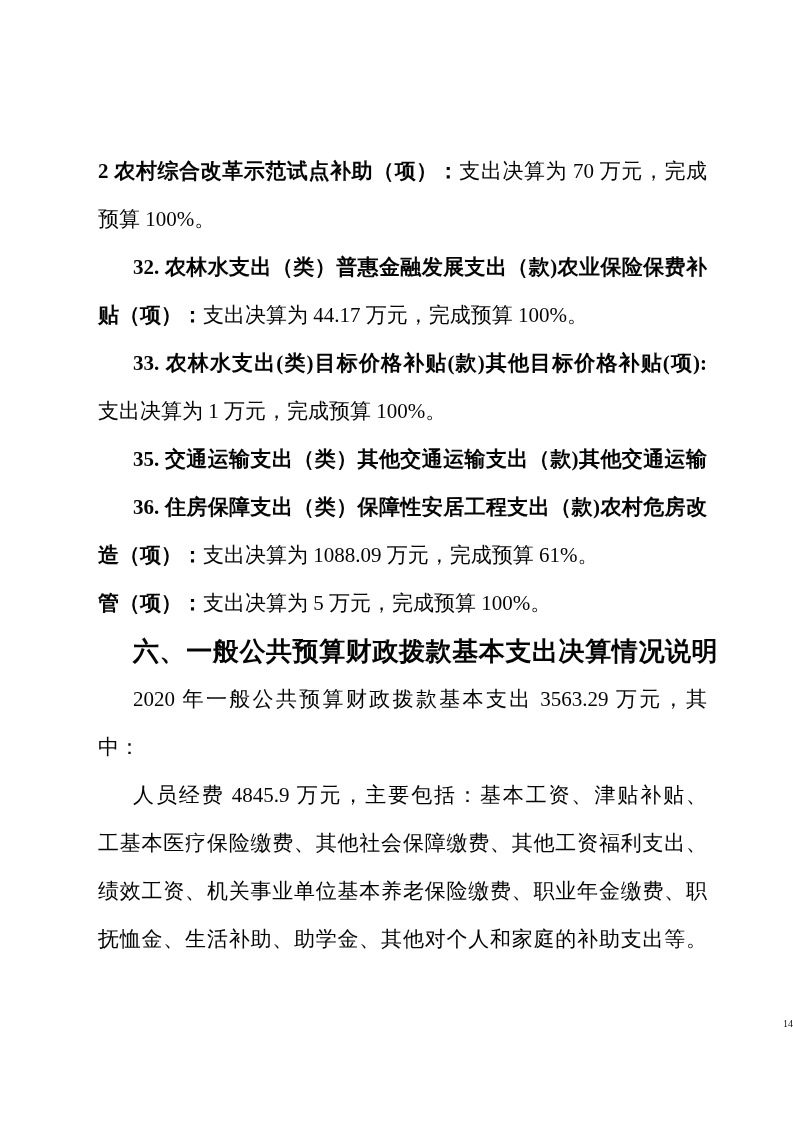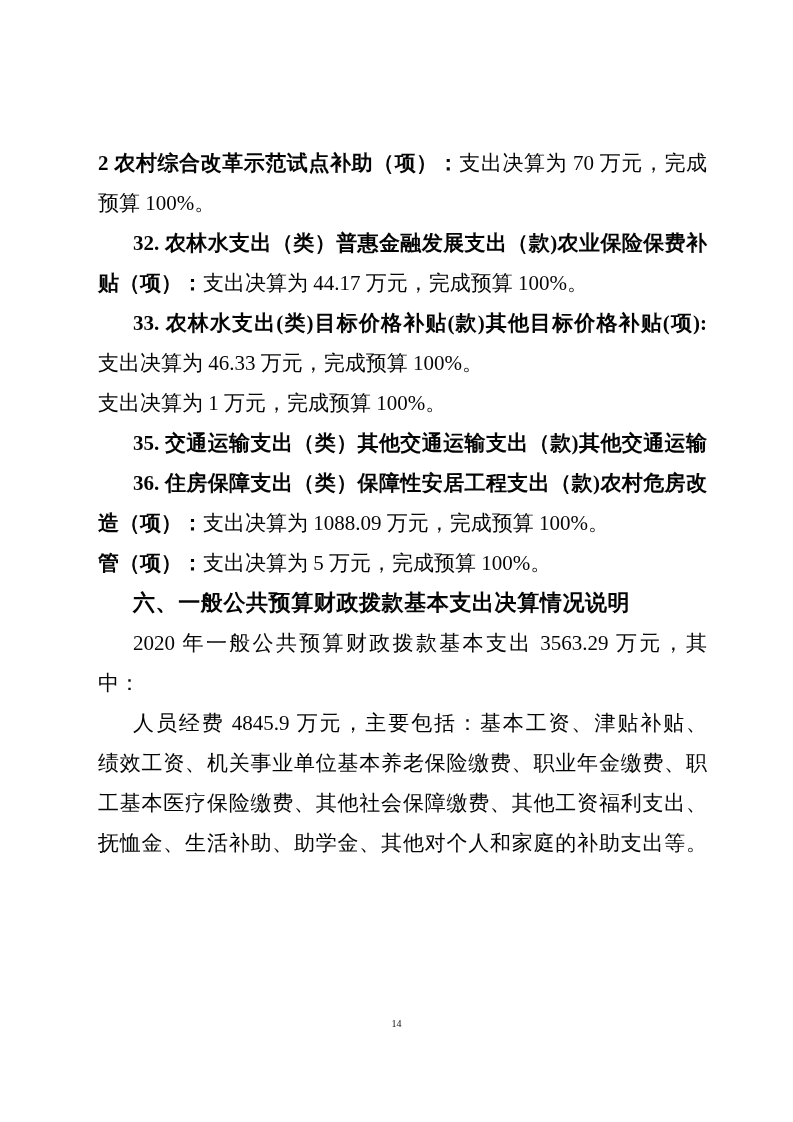--- a/index.html
+++ b/index.html
@@ -22,70 +22,70 @@
     width: 609px;
     font-family: "Liberation Serif", "DejaVu Serif", serif;
     font-size: 21px;
     line-height: 40px;
     color: #050505;
   }
   .line {
     height: 40px;
     white-space: nowrap;
     text-align: left;
+    margin-top: 8px;
   }
   .line.indent {
     padding-left: 35px;
   }
   .line.justify {
     text-align: justify;
     text-align-last: justify;
     text-justify: inter-ideograph;
   }
   .seg-b {
     font-weight: 700;
   }
   .seg-r {
     font-weight: 400;
   }
   .seg-h {
     font-family: "Liberation Sans", "DejaVu Sans", sans-serif;
     font-weight: 700;
-    font-size: 22px;
+    font-size: 26px;
     letter-spacing: 0.6px;
   }
   .page-number {
     position: absolute;
     left: 0;
     right: 0;
     top: 1018px;
-    text-align: center;
+    text-align: right;
     font-family: "Liberation Serif", "DejaVu Serif", serif;
     font-size: 10px;
     color: #111111;
   }
 </style>
 </head>
 <body>
 
 <div class="page">
   <div class="doc-body">
       <div class="line justify"><span class="seg-b">2 农村综合改革示范试点补助（项）：</span><span class="seg-r">支出决算为 70 万元，完成</span></div>
       <div class="line"><span class="seg-r">预算 100%。</span></div>
       <div class="line indent justify"><span class="seg-b">32. 农林水支出（类）普惠金融发展支出（款)农业保险保费补</span></div>
       <div class="line"><span class="seg-b">贴（项）：</span><span class="seg-r">支出决算为 44.17 万元，完成预算 100%。</span></div>
       <div class="line indent justify"><span class="seg-b">33. 农林水支出(类)目标价格补贴(款)其他目标价格补贴(项):</span></div>
-      <div class="line"><span class="seg-r">支出决算为 46.33 万元，完成预算 100%。</span></div>
       <div class="line"><span class="seg-r">支出决算为 1 万元，完成预算 100%。</span></div>
       <div class="line indent justify"><span class="seg-b">35. 交通运输支出（类）其他交通运输支出（款)其他交通运输</span></div>
       <div class="line indent justify"><span class="seg-b">36. 住房保障支出（类）保障性安居工程支出（款)农村危房改</span></div>
-      <div class="line"><span class="seg-b">造（项）：</span><span class="seg-r">支出决算为 1088.09 万元，完成预算 100%。</span></div>
+      <div class="line"><span class="seg-b">造（项）：</span><span class="seg-r">支出决算为 1088.09 万元，完成预算 61%。</span></div>
       <div class="line"><span class="seg-b">管（项）：</span><span class="seg-r">支出决算为 5 万元，完成预算 100%。</span></div>
       <div class="line indent"><span class="seg-h">六、一般公共预算财政拨款基本支出决算情况说明</span></div>
       <div class="line indent justify"><span class="seg-r">2020 年一般公共预算财政拨款基本支出 3563.29 万元，其</span></div>
       <div class="line"><span class="seg-r">中：</span></div>
       <div class="line indent justify"><span class="seg-r">人员经费 4845.9 万元，主要包括：基本工资、津贴补贴、</span></div>
+      <div class="line justify"><span class="seg-r">工基本医疗保险缴费、其他社会保障缴费、其他工资福利支出、</span></div>
       <div class="line justify"><span class="seg-r">绩效工资、机关事业单位基本养老保险缴费、职业年金缴费、职</span></div>
-      <div class="line justify"><span class="seg-r">工基本医疗保险缴费、其他社会保障缴费、其他工资福利支出、</span></div>
       <div class="line justify"><span class="seg-r">抚恤金、生活补助、助学金、其他对个人和家庭的补助支出等。</span></div>
     </div>
   <div class="page-number">14</div>
 </div>
 
 </body></html>

